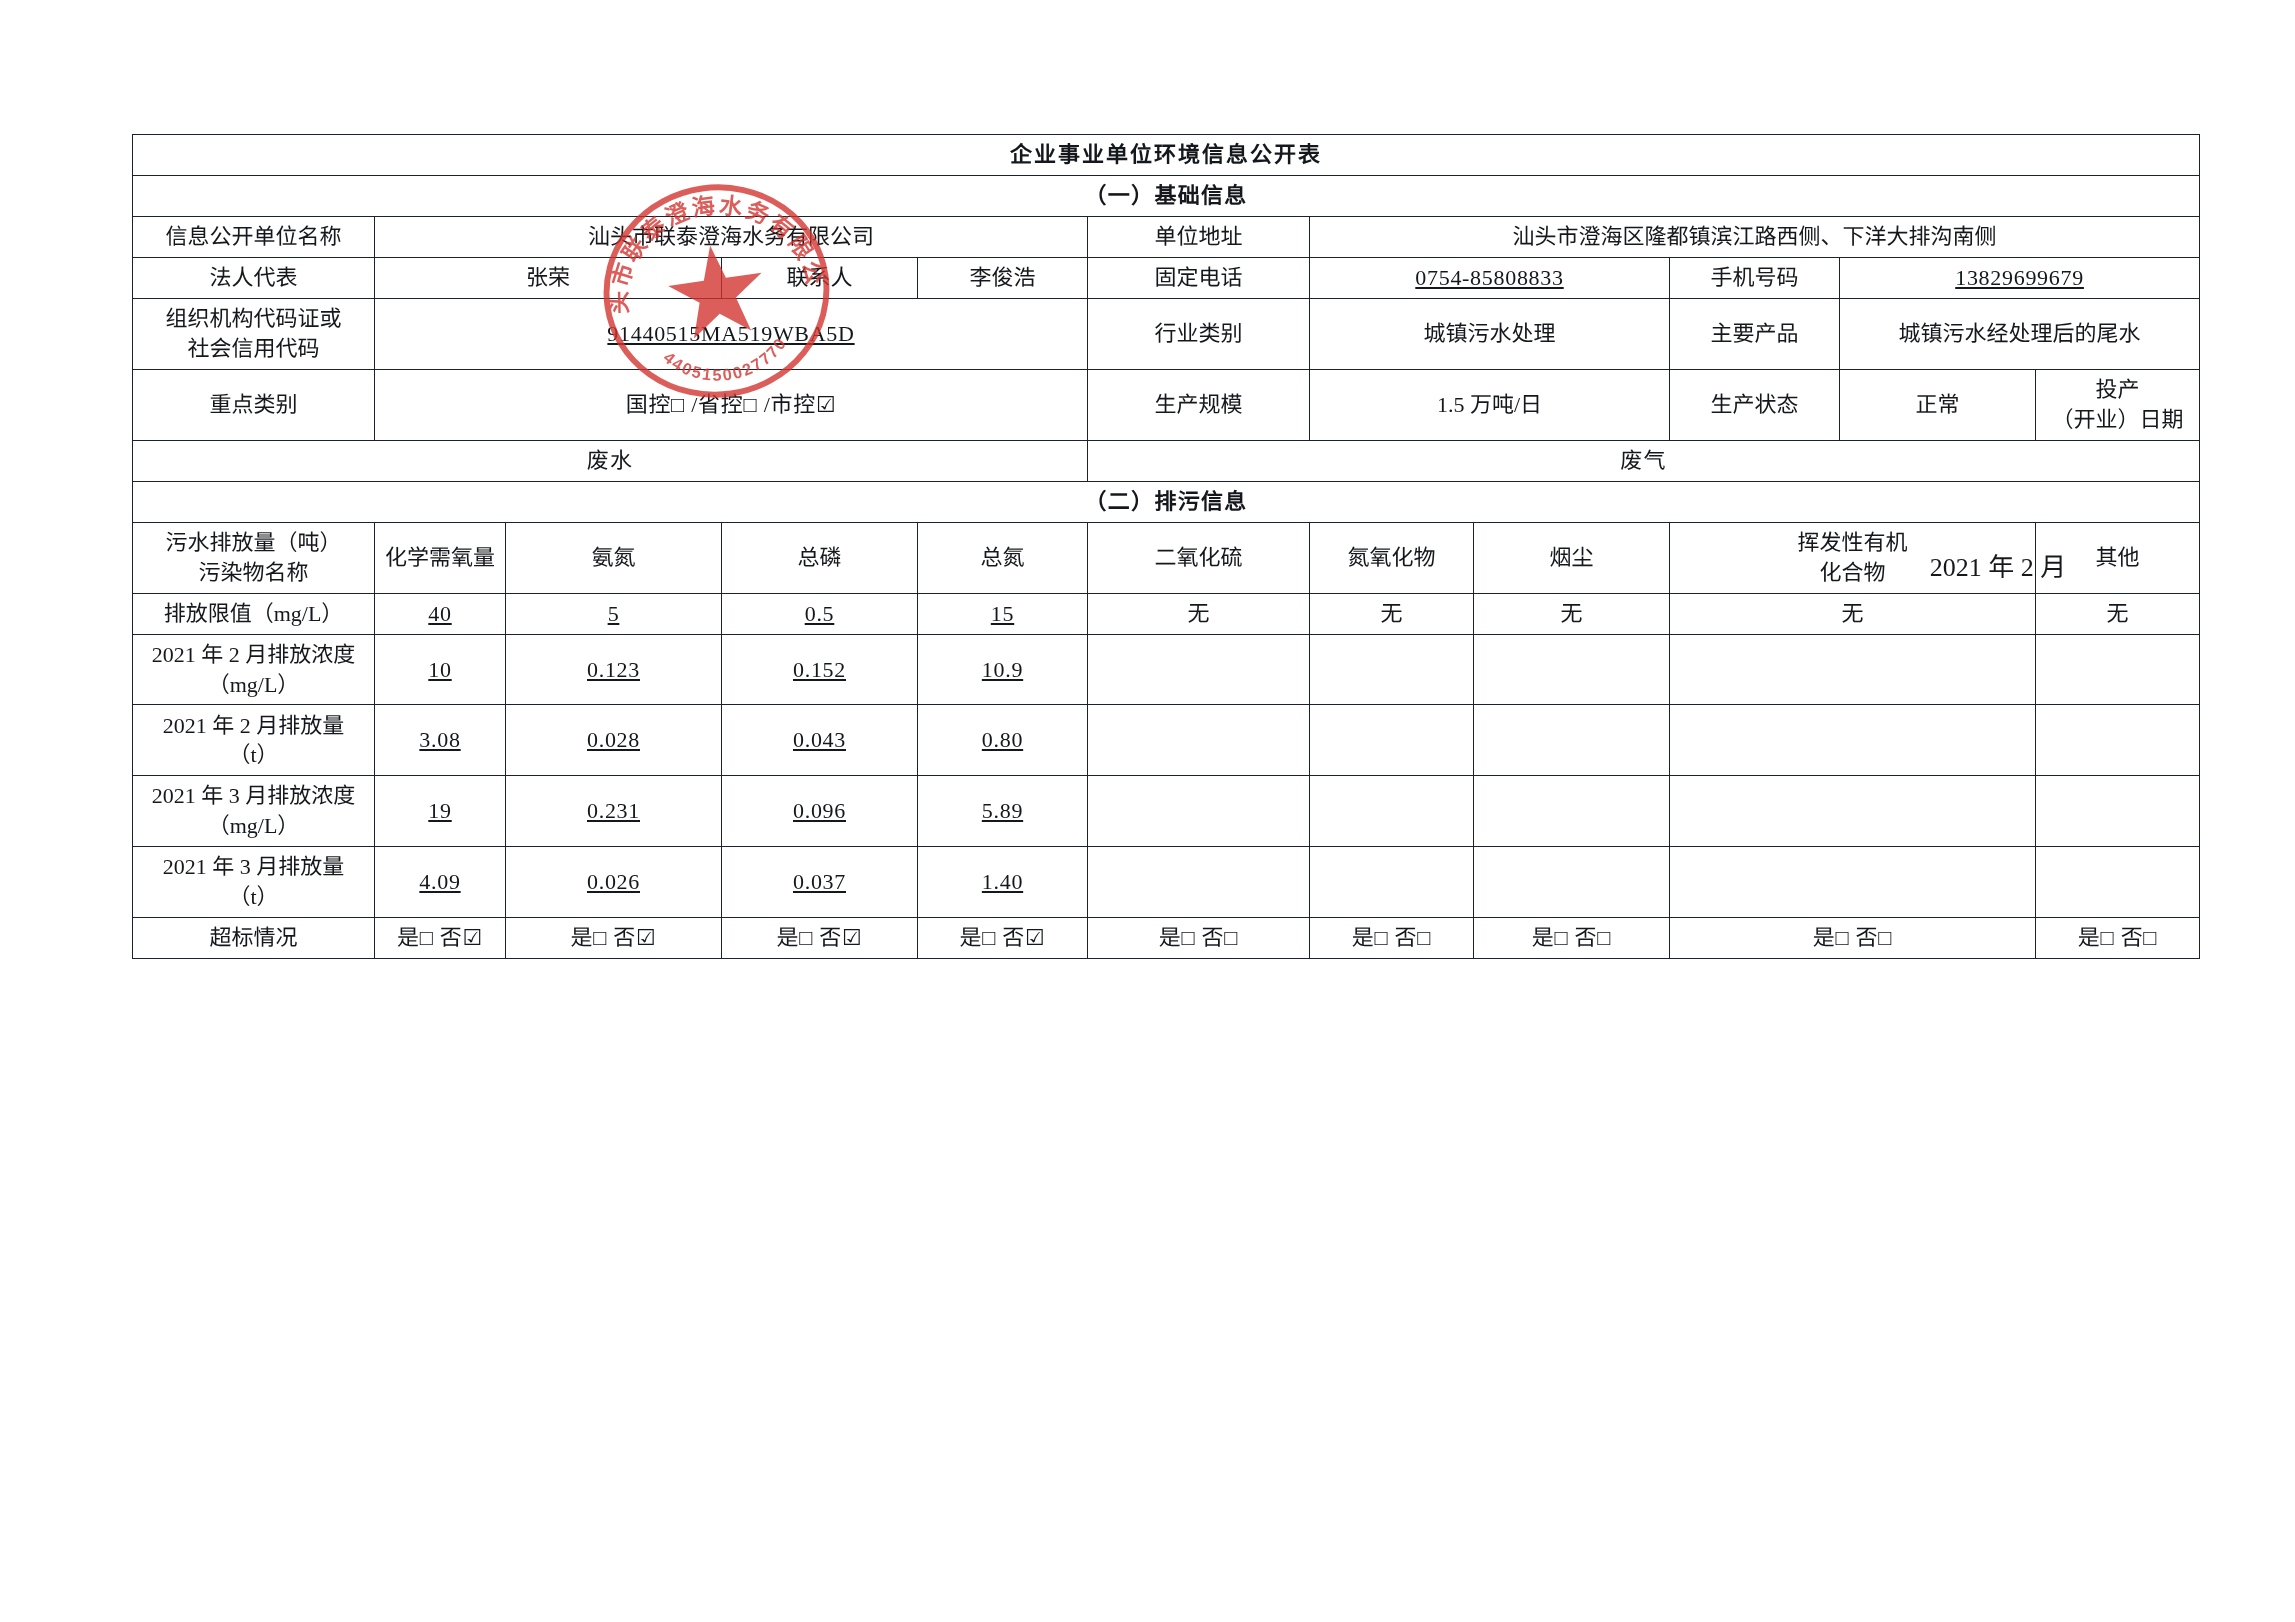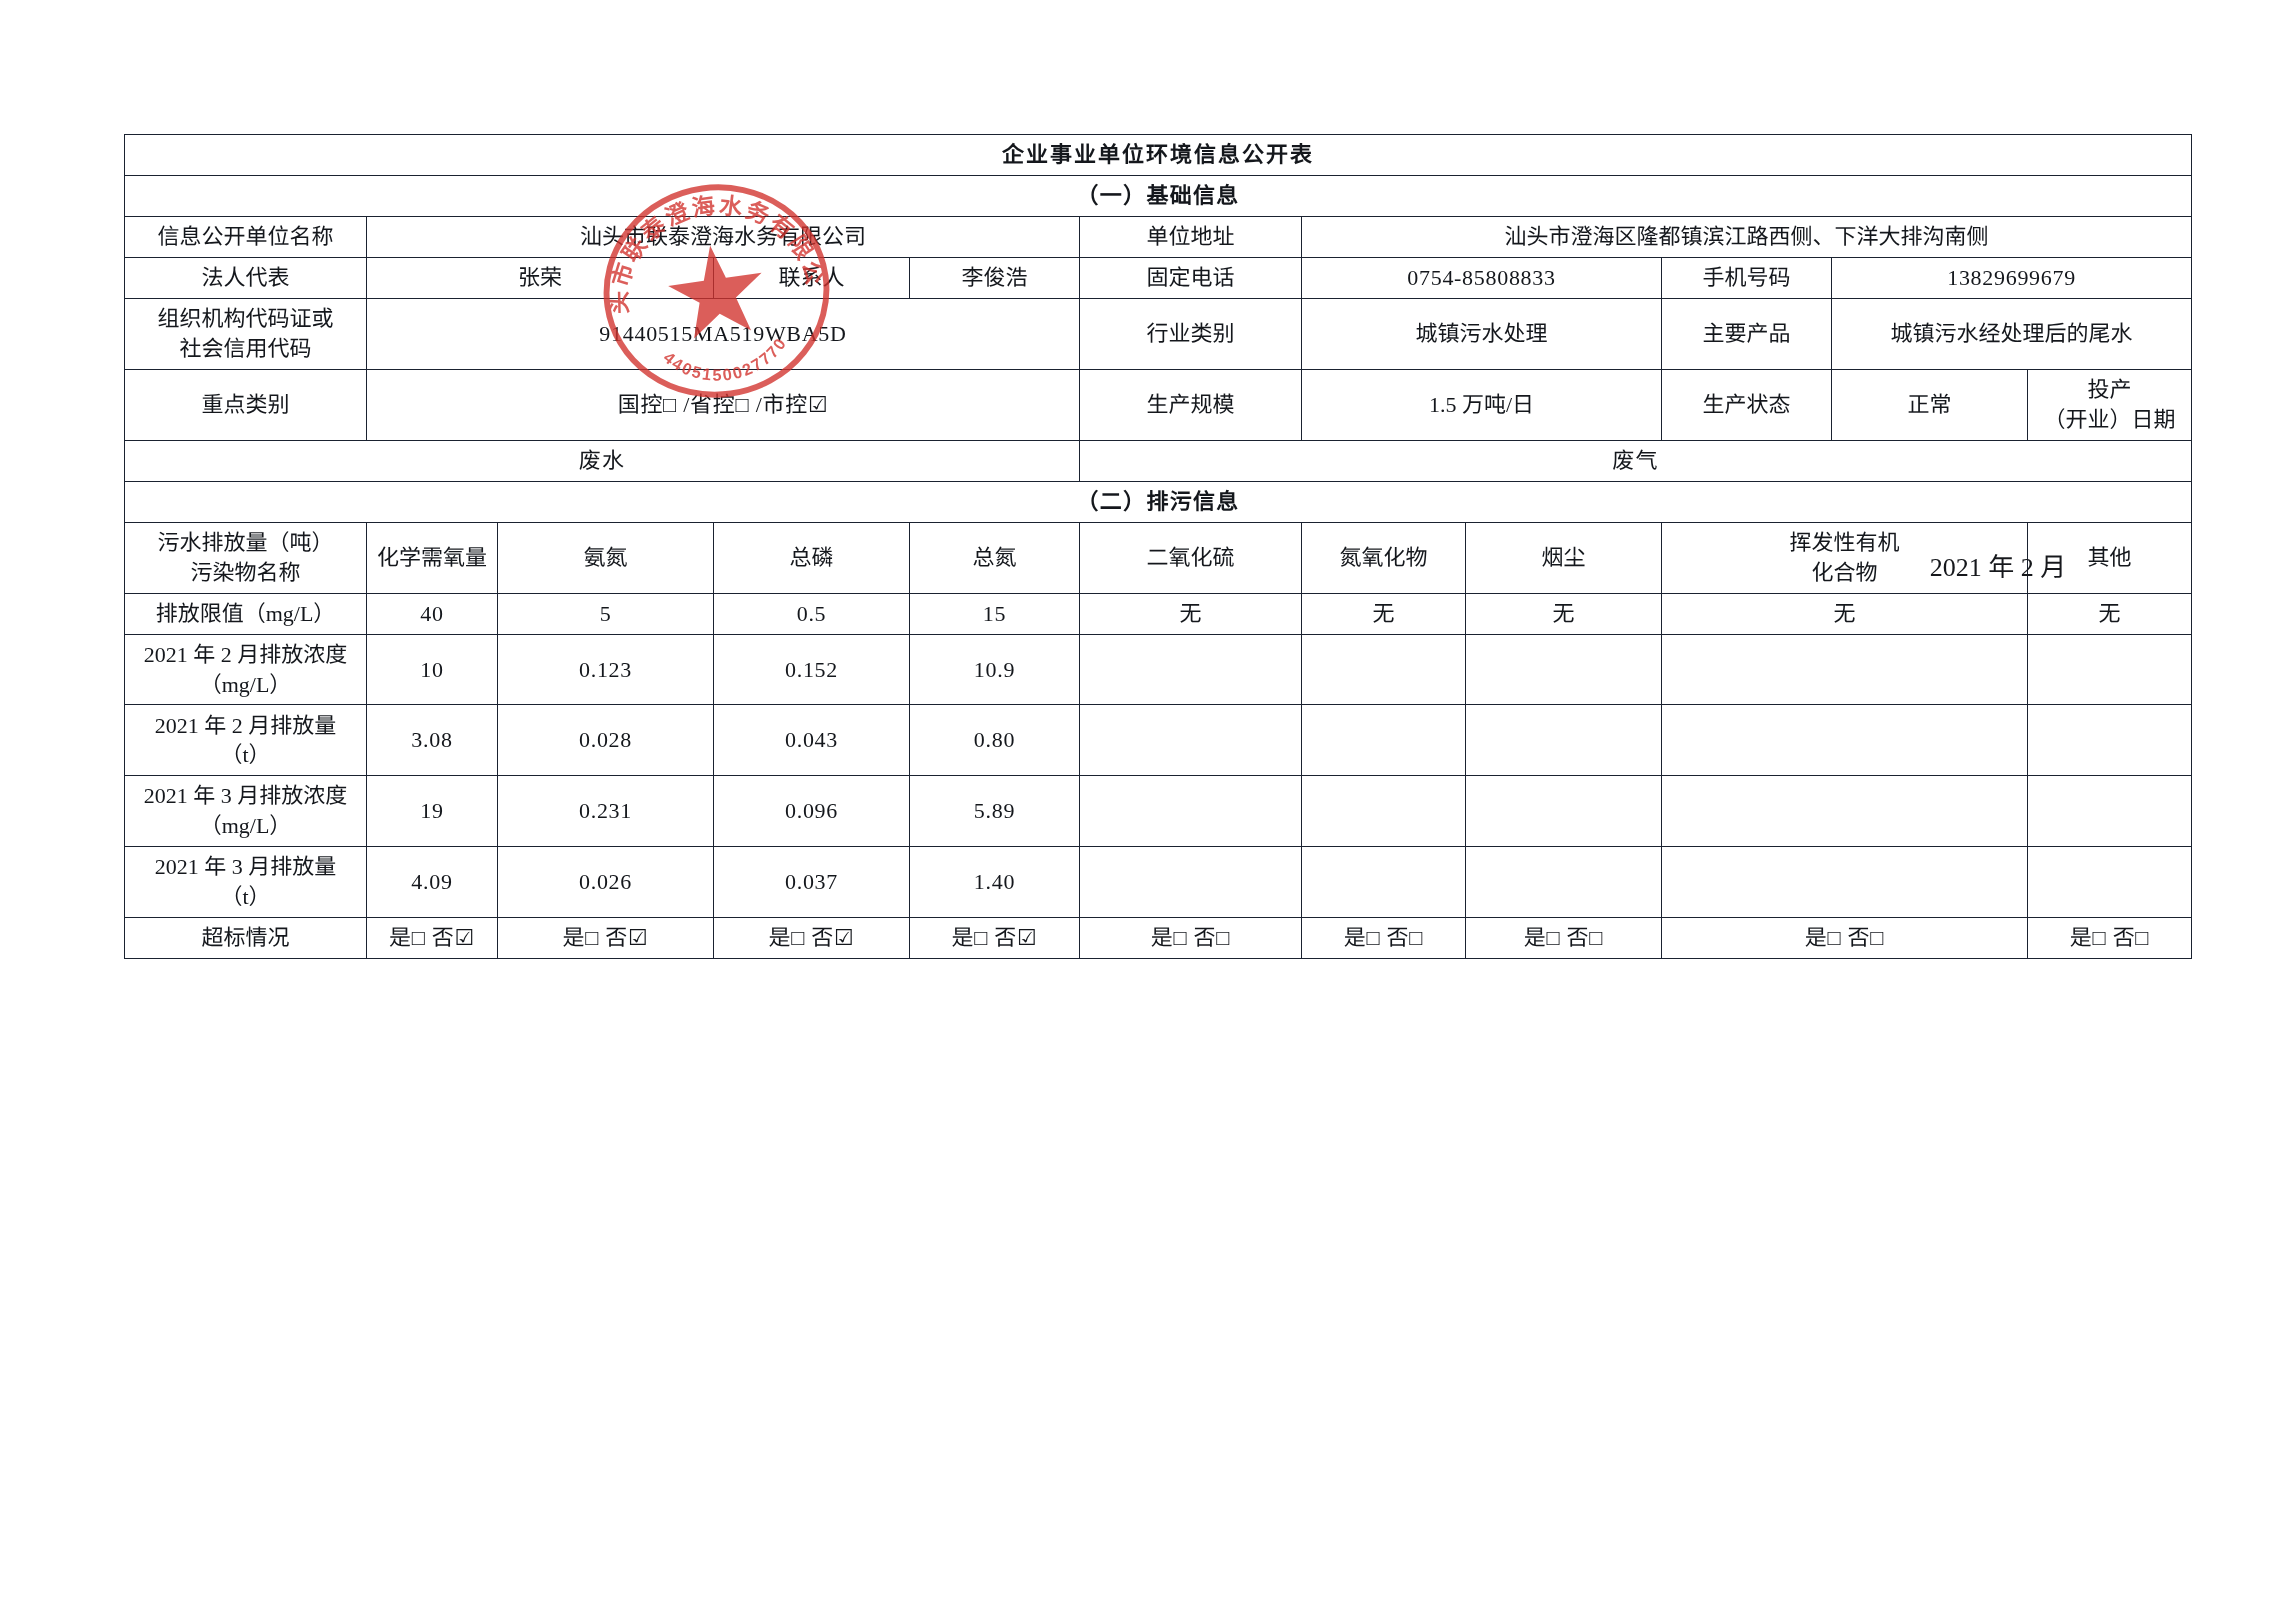--- a/index.html
+++ b/index.html
@@ -11,21 +11,21 @@
     width: 2295px;
     height: 1622px;
     font-family: "Liberation Serif", "DejaVu Serif", serif;
     color: #16181c;
     position: relative;
     overflow: hidden;
   }
 
   #sheet {
     position: absolute;
-    left: 124px;
+    left: 132px;
     top: 134px;
     width: 2067px;
   }
 
   table.doc {
     border-collapse: collapse;
     width: 100%;
     table-layout: fixed;
   }
   table.doc td {
@@ -54,20 +54,21 @@
   }
   .hdr {
     font-size: 22px;
   }
   .two-line {
     line-height: 1.3;
   }
   .num {
     font-family: "Liberation Serif", "DejaVu Serif", serif;
     letter-spacing: 0.7px;
+    text-decoration: underline;
   }
   .waste-head {
     font-size: 26px;
     letter-spacing: 1.3px;
     padding: 10.5px 0;
   }
   .src-cell {
     text-align: left;
     padding-left: 79px;
   }

